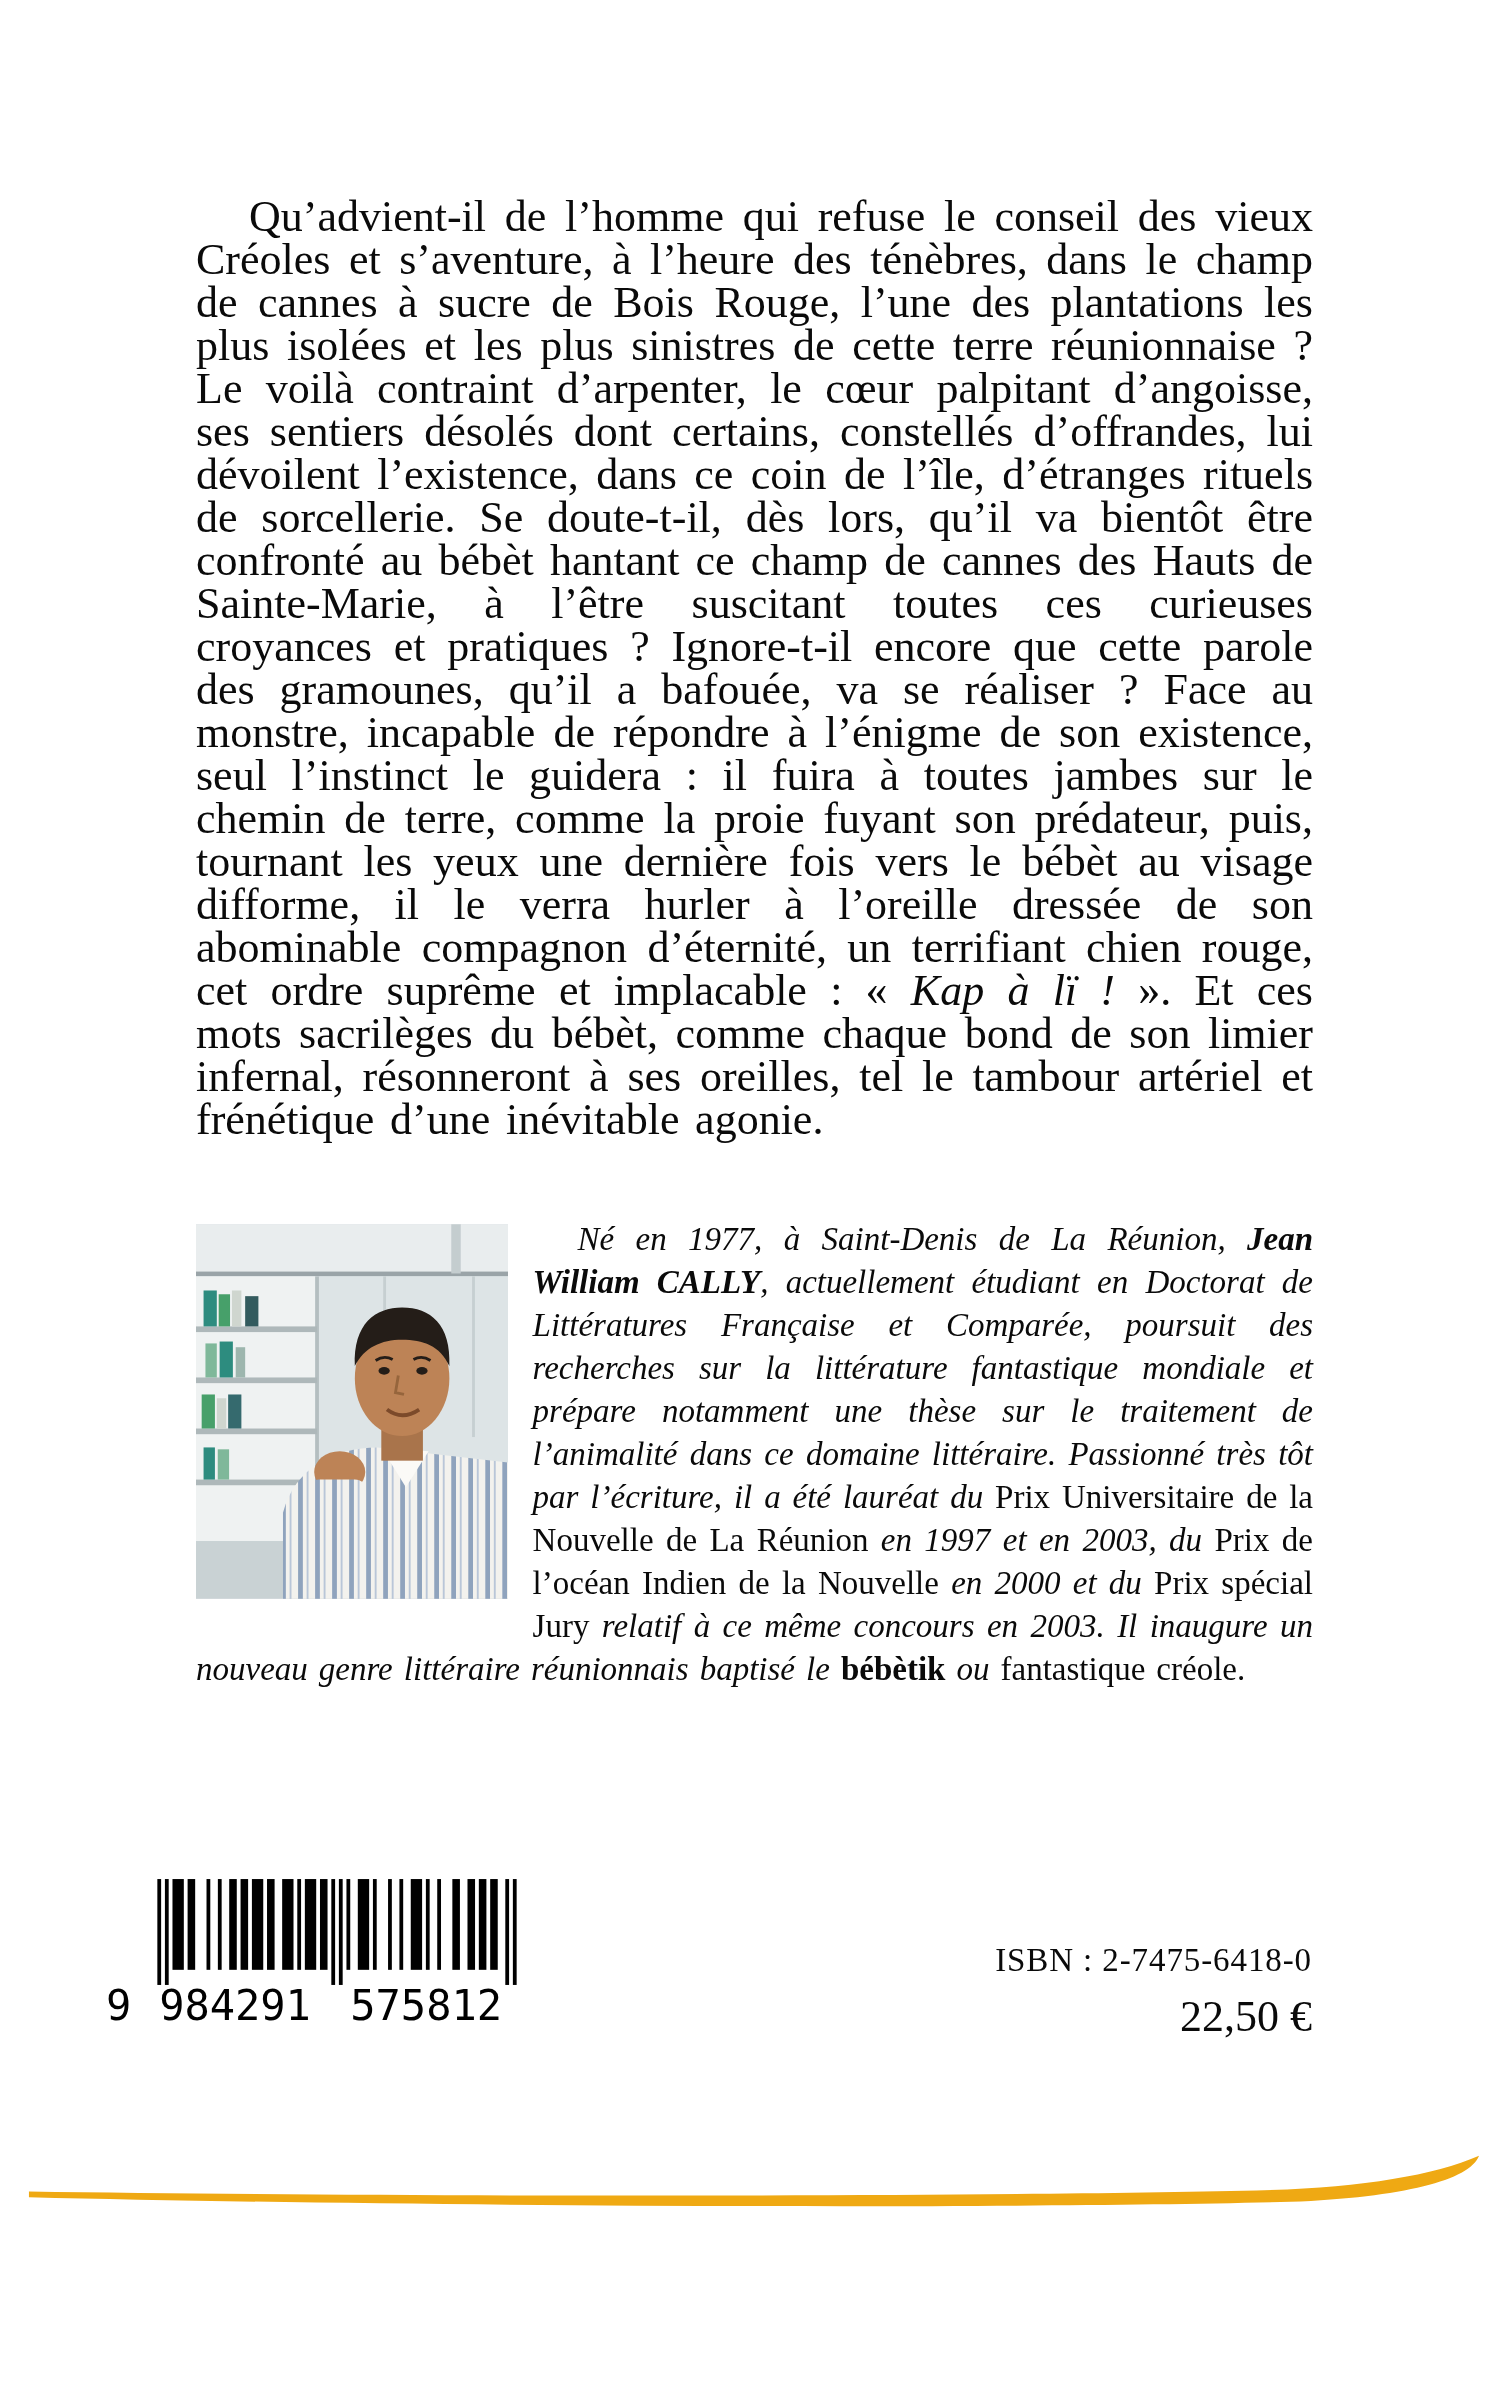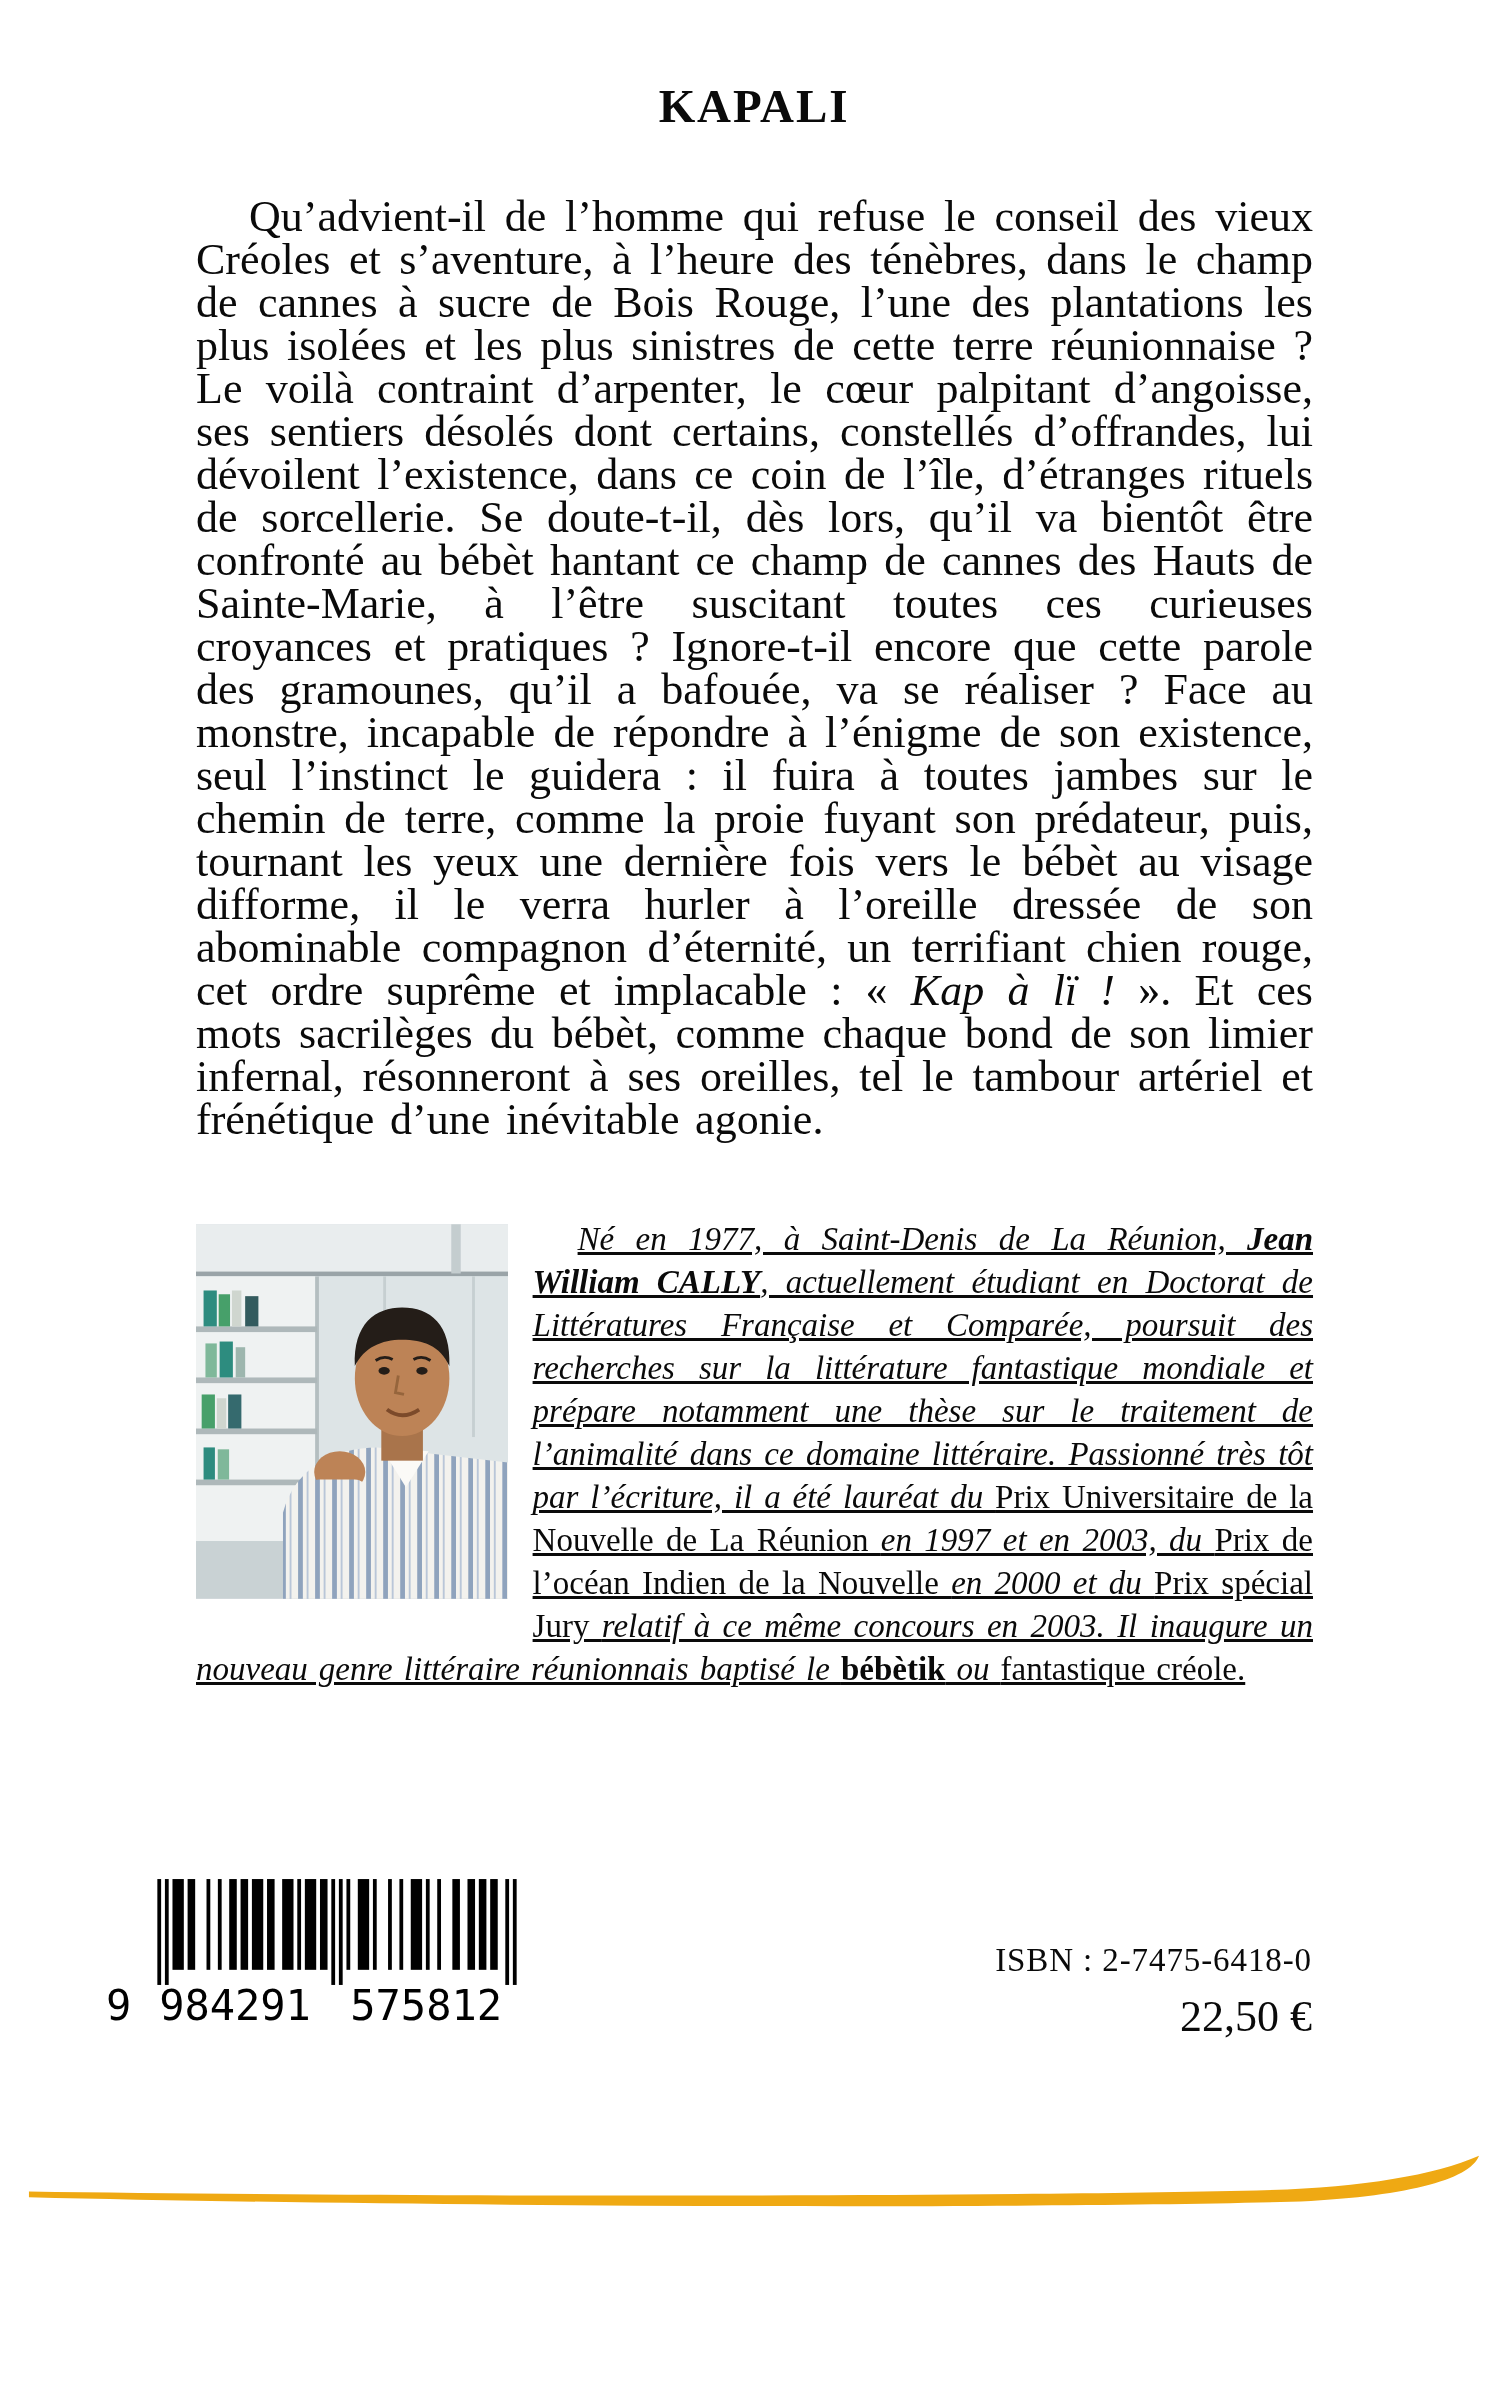--- a/index.html
+++ b/index.html
@@ -26,21 +26,21 @@
   }
   .synopsis p{margin:0;text-indent:53px;}
   .italic{font-style:italic;}
   .bio{
     position:absolute;top:1218px;left:196px;width:1117px;
     font-size:33px;line-height:43px;
     text-align:justify;
     font-style:italic;
     word-spacing:2.8px;
   }
-  .bio p{margin:0;text-indent:45px;text-decoration:underline;}
+  .bio p{margin:0;text-indent:45px;}
   .roman{font-style:normal;}
   .bold{font-weight:bold;}
   .photo{
     float:left;
     width:312px;height:375px;
     margin:5.7px 24.6px 9.5px 0;
     display:block;
   }
   .barcode{
     position:absolute;top:1879px;left:106px;
@@ -68,21 +68,20 @@
   .swoosh{
     position:absolute;top:2150px;left:0;
     width:1508px;height:66px;display:block;
   }
 </style>
 </head>
 <body>
 
 <div class="page">
 
-  <h1 class="title">KAPALI</h1>
 
   <div class="synopsis">
     <p><span>Qu’advient-il de l’homme qui refuse le conseil des vieux Créoles et s’aventure, à l’heure des ténèbres, dans le champ de cannes à sucre de Bois Rouge, l’une des plantations les plus isolées et les plus sinistres de cette terre réunionnaise ? Le voilà contraint d’arpenter, le cœur palpitant d’angoisse, ses sentiers désolés dont certains, constellés d’offrandes, lui dévoilent l’existence, dans ce coin de l’île, d’étranges rituels de sorcellerie. Se doute-t-il, dès lors, qu’il va bientôt être confronté au bébèt hantant ce champ de cannes des Hauts de Sainte-Marie, à l’être suscitant toutes ces curieuses croyances et pratiques ? Ignore-t-il encore que cette parole des gramounes, qu’il a bafouée, va se réaliser ? Face au monstre, incapable de répondre à l’énigme de son existence, seul l’instinct le guidera : il fuira à toutes jambes sur le chemin de terre, comme la proie fuyant son prédateur, puis, tournant les yeux une dernière fois vers le bébèt au visage difforme, il le verra hurler à l’oreille dressée de son abominable compagnon d’éternité, un terrifiant chien rouge, cet ordre suprême et implacable : « </span><span class="italic">Kap à lï !</span><span> ». Et ces mots sacrilèges du bébèt, comme chaque bond de son limier infernal, résonneront à ses oreilles, tel le tambour artériel et frénétique d’une inévitable agonie.</span></p>
   </div>
 
   <div class="bio">
     <svg class="photo" viewBox="0 0 330 396" aria-hidden="true">
       <defs>
         <pattern id="shirt-stripes" width="18" height="18" patternUnits="userSpaceOnUse">
           <rect width="18" height="18" fill="#f3f2ee"></rect>

